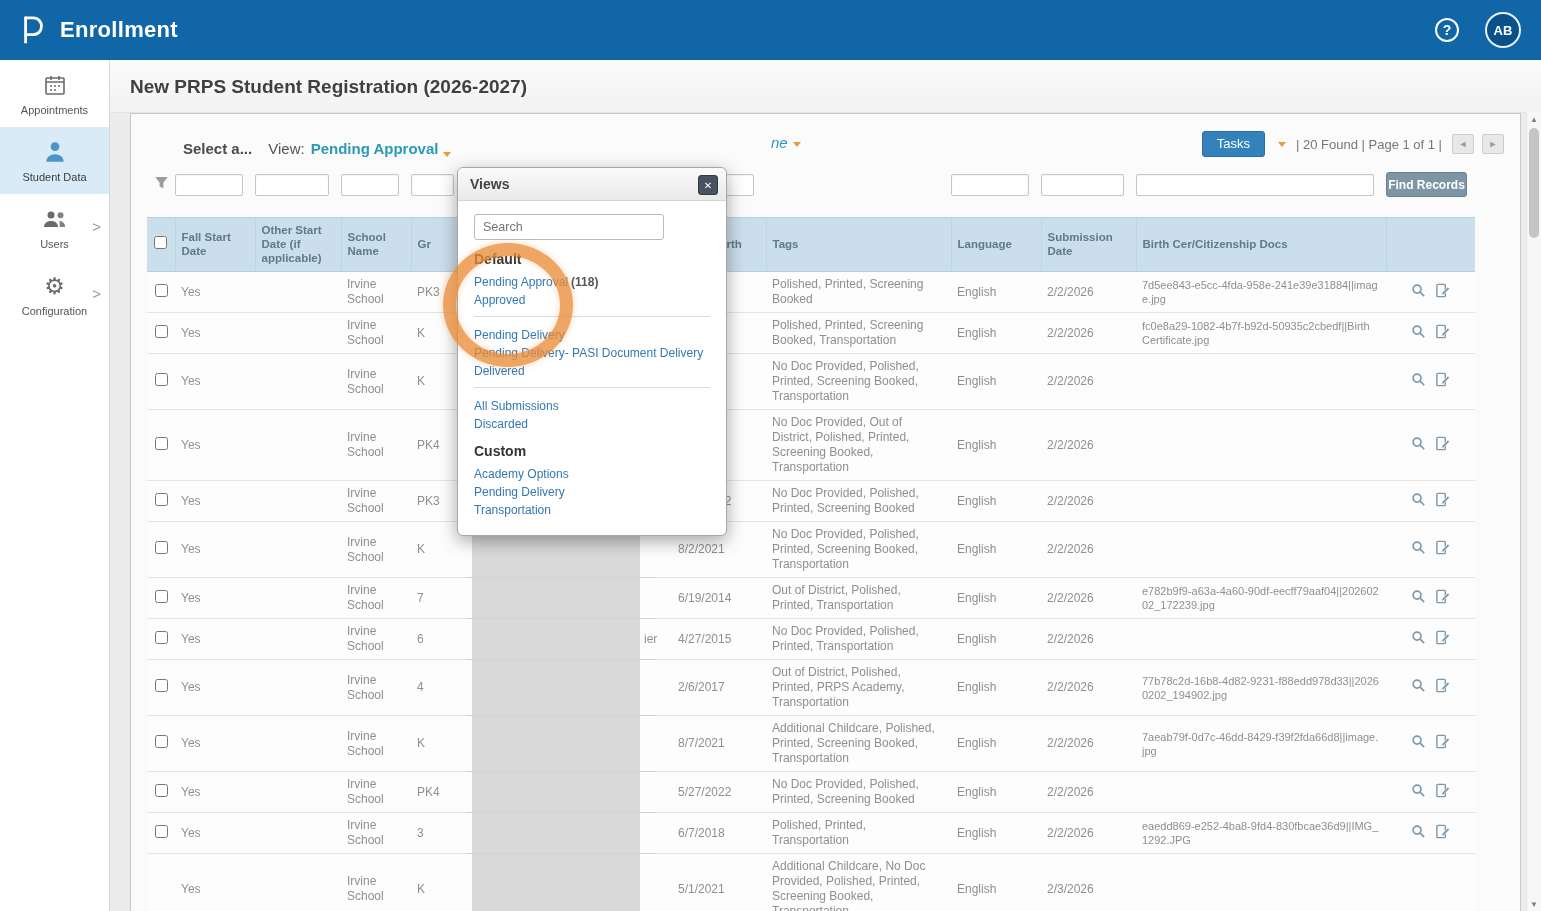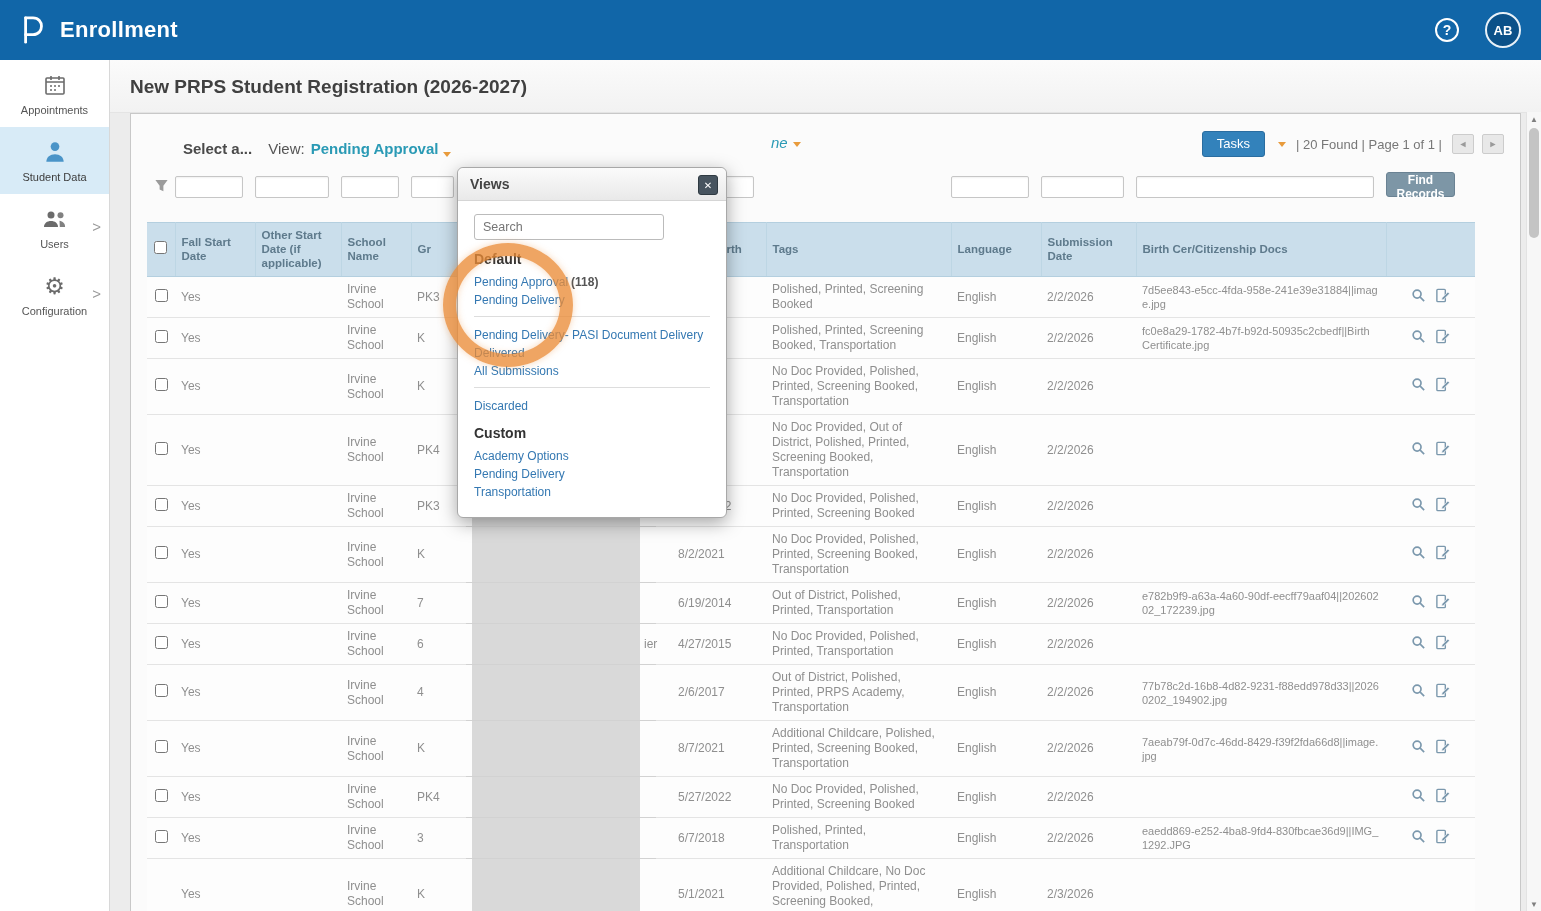--- a/index.html
+++ b/index.html
@@ -80,21 +80,21 @@
     width: 22px; height: 20px; background: #e8e8e8; border: 1px solid #ccc; border-radius: 2px;
     color: #9a9a9a; font-size: 9px; display: flex; align-items: center; justify-content: center; cursor: pointer;
   }
 
   
   .filter-row { display: flex; padding: 0 16px; margin-bottom: 20px; align-items: center; }
   .fslot { flex: 0 0 auto; position: relative; }
   .w28 { width: 28px; text-align: center; }
   .w80 { width: 80px; } .w86 { width: 86px; } .w70 { width: 70px; } .w55 { width: 55px; }
   .w190 { width: 190px; } .w110 { width: 110px; } .w185 { width: 185px; } .w90 { width: 90px; }
-  .w95 { width: 95px; } .w250 { width: 250px; } .w89 { width: 69px; }
+  .w95 { width: 95px; } .w250 { width: 250px; } .w89 { width: 81px; }
   .finput {
     width: calc(100% - 12px); height: 22px; border: 1px solid #c6c6c6; border-radius: 2px;
     background: #fff; box-shadow: inset 0 1px 2px rgba(0,0,0,.06); padding: 0 5px; font-size: 12px; color: #555;
     font-family: inherit;
   }
   .find-btn {
     width: 100%; height: 25px; background: #7d96a6; color: #fff; font-weight: bold; font-size: 12px;
     border: 1px solid #6a8293; border-radius: 3px; cursor: pointer; font-family: inherit;
   }
 
@@ -345,21 +345,21 @@
             <td class="c-school">Irvine School</td>
             <td class="c-grade">K</td>
             <td class="c-name">
               <span class="frag"></span>
 
             </td>
             <td class="c-dob"></td>
             <td class="c-tags">Polished, Printed, Screening Booked, Transportation</td>
             <td class="c-lang">English</td>
             <td class="c-sub">2/2/2026</td>
-            <td class="c-docs">fc0e8a29-1782-4b7f-b92d-50935c2cbedf||Birth Certificate.jpg</td>
+            <td class="c-docs">fc0e8a29-1082-4b7f-b92d-50935c2cbedf||Birth Certificate.jpg</td>
             <td class="c-act">
               <span class="aicon">
                 <svg width="15" height="15" viewBox="0 0 16 16" fill="none" stroke="#7b98ad" stroke-width="1.8">
                     <circle cx="6.5" cy="6.5" r="4.2"></circle>
                     <path d="M9.8 9.8L14 14"></path>
                   </svg>
               </span>
               <span class="aicon">
                 <svg width="15" height="15" viewBox="0 0 16 16">
                     <rect x="2" y="1.5" width="9" height="13" rx="1" fill="none" stroke="#7b98ad" stroke-width="1.5"></rect>
@@ -697,20 +697,21 @@
   <div class="modal">
     <div class="modal-header">
       <span>Views</span>
       <button class="modal-close">✕</button>
     </div>
     <div class="modal-body">
       <input class="modal-search" placeholder="Search" style="">
       <div class="sec">Default</div>
       <ul class="views-list default">
         <li><a>Pending Approval</a><span class="cnt">(118)</span></li>
+          <li><a>Approved</a><span class="cnt"></span></li>
           <li><a>Pending Delivery</a><span class="cnt"></span></li>
           <li><a>Pending Delivery- PASI Document Delivery</a><span class="cnt"></span></li>
           <li><a>Delivered</a><span class="cnt"></span></li>
           <li><a>All Submissions</a><span class="cnt"></span></li>
           <li><a>Discarded</a><span class="cnt"></span></li>
       </ul>
       <div class="sec">Custom</div>
       <ul class="views-list custom">
         <li><a>Academy Options</a></li>
           <li><a>Pending Delivery</a></li>

